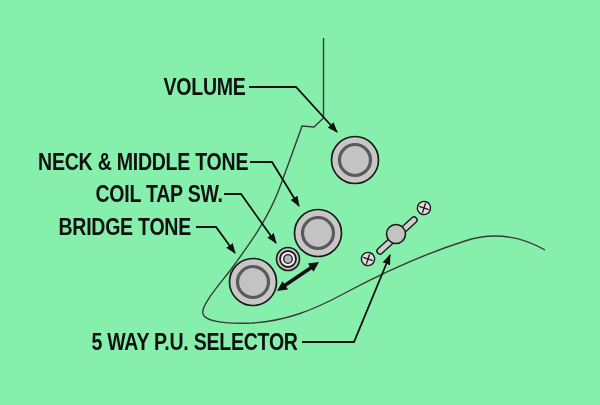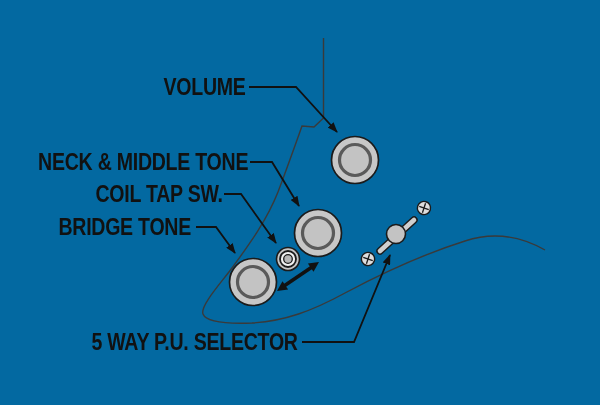--- a/index.html
+++ b/index.html
@@ -4,21 +4,21 @@
 <style>
   html, body {
     margin: 0;
     padding: 0;
     background: #ffffff;
   }
   #stage {
     position: relative;
     width: 600px;
     height: 405px;
-    background: #0369a1;
+    background: #86efac;
     overflow: hidden;
     font-family: "Liberation Sans", sans-serif;
   }
   #diagram-svg {
     position: absolute;
     left: 0;
     top: 0;
   }
   .label {
     position: absolute;

